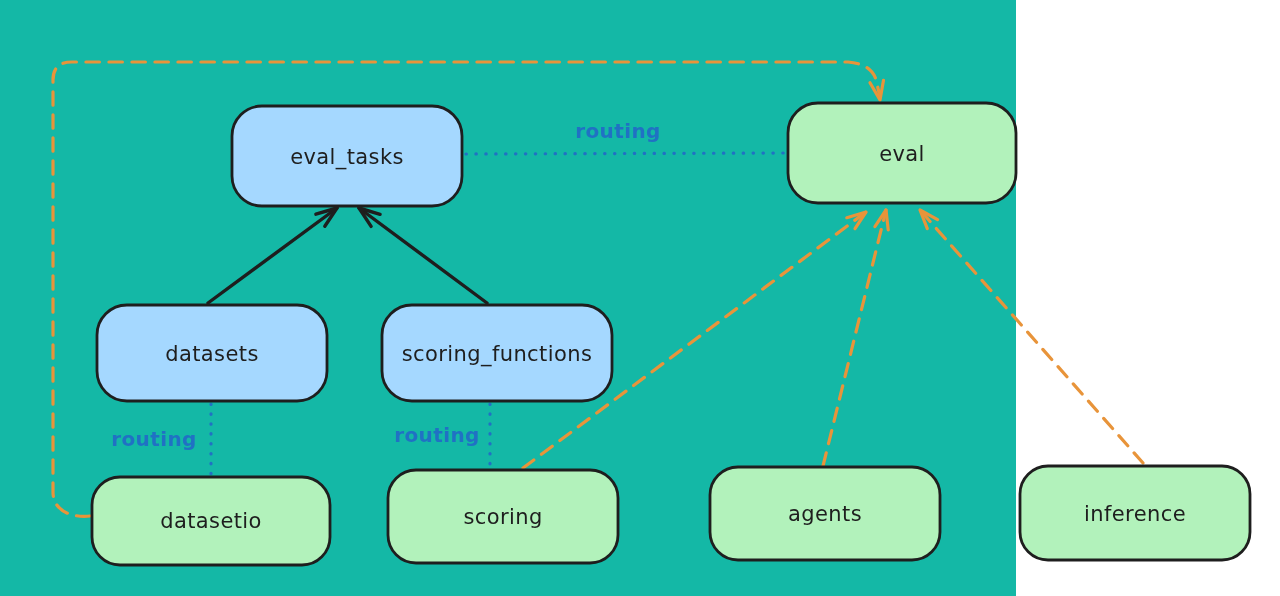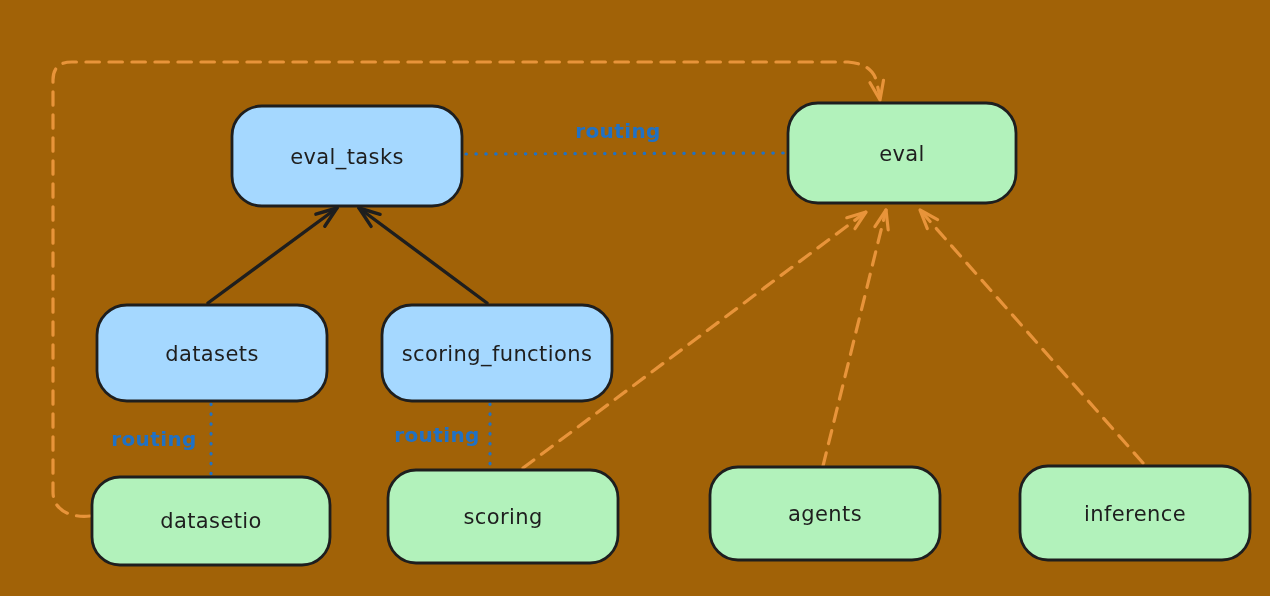--- a/index.html
+++ b/index.html
@@ -6,23 +6,23 @@
     margin: 0;
     padding: 0;
     background: #ffffff;
     width: 1280px;
     height: 596px;
     overflow: hidden;
     font-family: "DejaVu Sans", sans-serif;
   }
   .stage {
     position: relative;
-    width: 1270px;
+    width: 1016px;
     height: 596px;
-    background: #a16207;
+    background: #14b8a6;
   }
   .node-box {
     stroke: #1e1e1e;
     stroke-width: 2.8;
   }
   .node-label {
     font-family: "DejaVu Sans", sans-serif;
     font-size: 21px;
     fill: #1e1e1e;
     text-anchor: middle;

